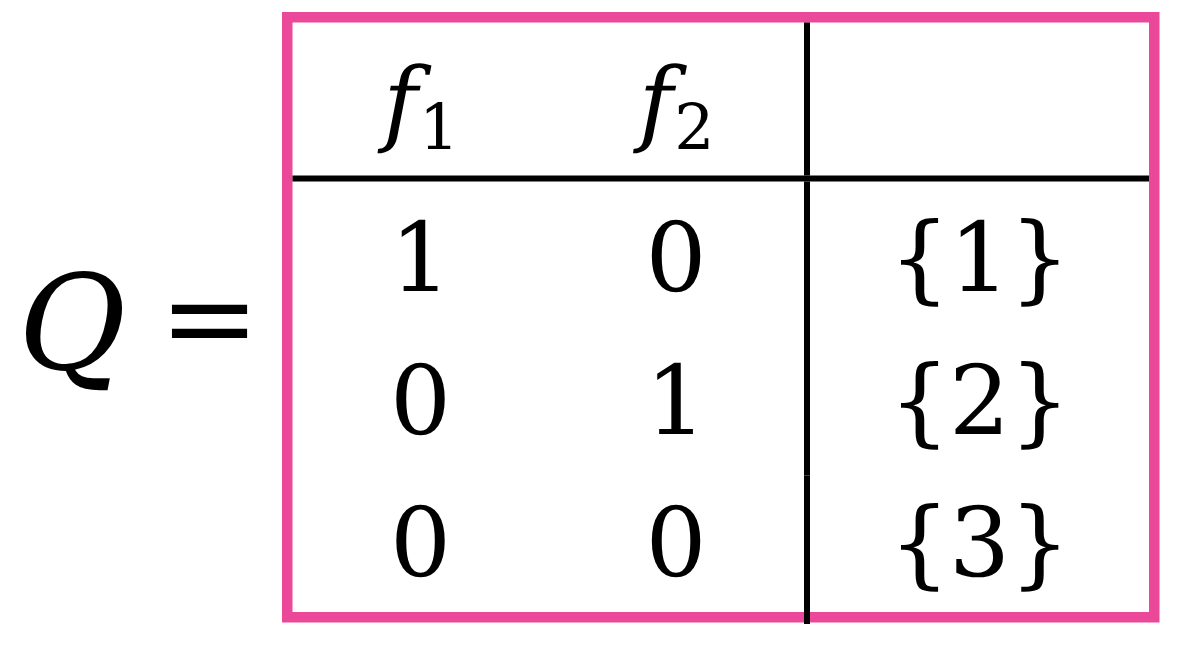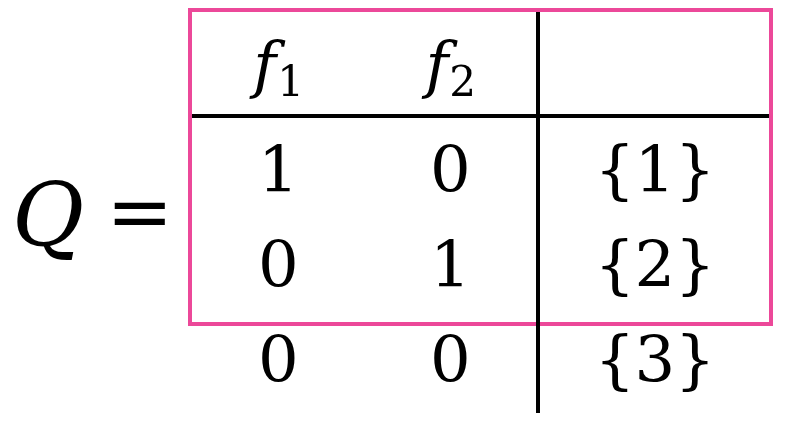--- a/index.html
+++ b/index.html
@@ -52,23 +52,23 @@
     position: relative;
     top: -4px;
   }
 
   
   .tbl-wrap {
     position: absolute;
     left: 188px;
     top: 8px;
     width: 585px;
-    height: 318px;
+    height: 407px;
     box-sizing: border-box;
-    border: 4px solid #ec4899;
+    border: 7px solid #ec4899;
     background: #ffffff;
   }
   table.qtable {
     border-collapse: collapse;
     width: 100%;
     height: 100%;
     table-layout: fixed;
   }
   table.qtable col.c-f1 { width: 29.9%; }
   table.qtable col.c-f2 { width: 30.1%; }

